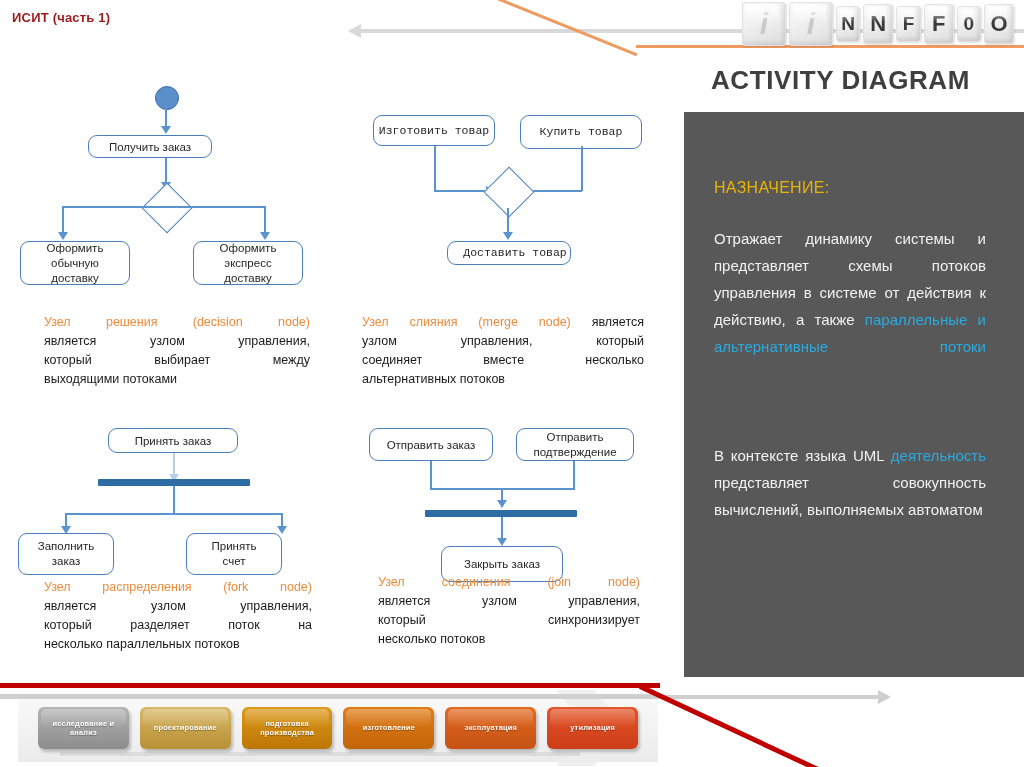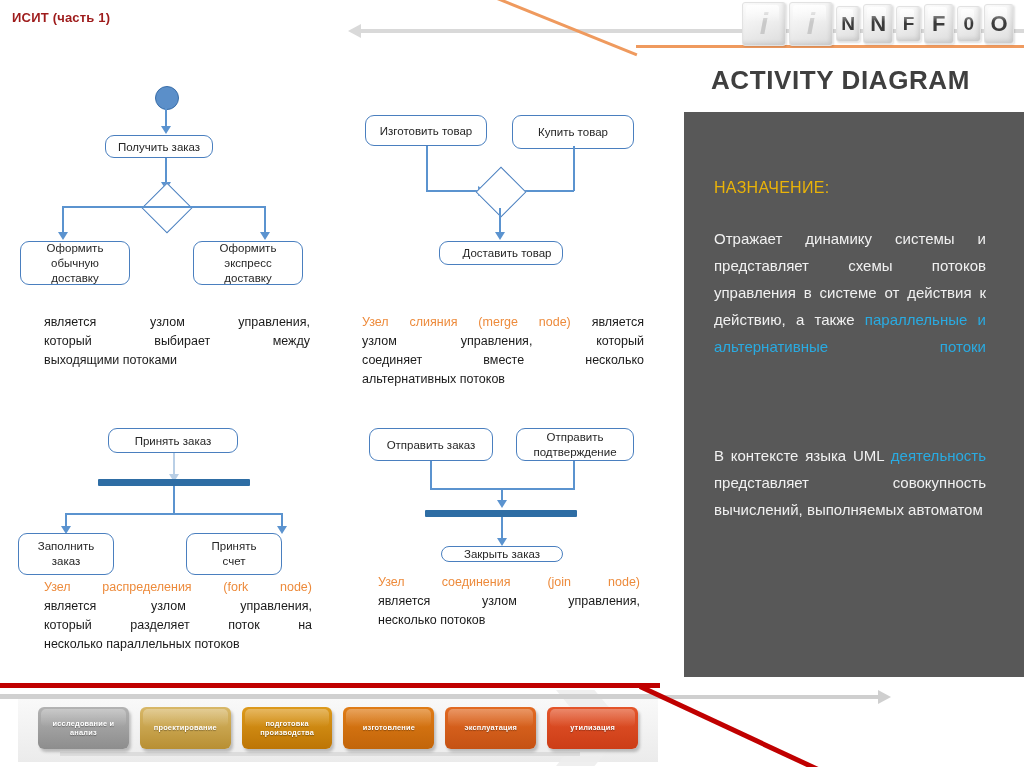--- a/index.html
+++ b/index.html
@@ -208,21 +208,21 @@
       <span>совокупность вычислений,</span>
       <span>выполняемых автоматом</span>
     </div>
   </div>
 
   <div class="diagram" style="left:40px;top:86px;width:300px;height:200px;">
     <div class="start-node" style="left:115px;top:0;"></div>
     <div class="ln v" style="left:125px;top:22px;height:22px;"></div>
     <div class="arw-d" style="left:121px;top:40px;"></div>
 
-    <div class="node" style="left:65px;top:49px;width:108px;height:23px;">Получить заказ</div>
+    <div class="node" style="left:48px;top:49px;width:124px;height:23px;">Получить заказ</div>
 
     <div class="ln v" style="left:125px;top:72px;height:28px;"></div>
     <div class="arw-d" style="left:121px;top:96px;"></div>
 
     <div class="diamond" style="left:109px;top:104px;"></div>
 
     <div class="ln h" style="left:22px;top:120px;width:104px;"></div>
     <div class="ln h" style="left:126px;top:120px;width:100px;"></div>
     <div class="ln v" style="left:22px;top:120px;height:30px;"></div>
     <div class="ln v" style="left:224px;top:120px;height:30px;"></div>
@@ -236,26 +236,27 @@
     </div>
 
     <div class="node multi" style="left:153px;top:155px;width:110px;height:44px;flex-direction:column;">
       <span>Оформить</span>
       <span>экспресс</span>
       <span>доставку</span>
     </div>
   </div>
 
   <div class="caption" style="left:44px;top:313px;">
+    <span class="term jrow">Узел решения (decision node)</span>
     <span class="jrow">является узлом управления,</span>
     <span class="jrow">который выбирает между</span>
     <span class="lrow">выходящими потоками</span>
   </div>
 
-  <div class="diagram" style="left:360px;top:115px;width:300px;height:160px;">
+  <div class="diagram" style="left:368px;top:115px;width:300px;height:160px;font-family:Liberation Mono, monospace;">
     <div class="node" style="left:5px;top:0;width:122px;height:31px;">Изготовить товар</div>
     <div class="node" style="left:152px;top:0;width:122px;height:34px;">Купить товар</div>
 
     <div class="ln v" style="left:66px;top:31px;height:45px;"></div>
     <div class="ln h" style="left:66px;top:75px;width:55px;"></div>
     <div class="arw-r" style="left:118px;top:71px;"></div>
 
     <div class="ln v" style="left:213px;top:31px;height:45px;"></div>
     <div class="ln h" style="left:158px;top:75px;width:56px;"></div>
     <div class="arw-l" style="left:152px;top:71px;"></div>
@@ -319,26 +320,27 @@
     <div class="ln v" style="left:209px;top:33px;height:28px;"></div>
     <div class="ln h" style="left:66px;top:60px;width:145px;"></div>
     <div class="ln v" style="left:137px;top:60px;height:18px;"></div>
     <div class="arw-d" style="left:133px;top:72px;"></div>
 
     <div class="bar" style="left:61px;top:82px;width:152px;"></div>
 
     <div class="ln v" style="left:137px;top:89px;height:26px;"></div>
     <div class="arw-d" style="left:133px;top:110px;"></div>
 
-    <div class="node" style="left:77px;top:118px;width:122px;height:16px;">Закрыть заказ</div>
+    <div class="node" style="left:77px;top:118px;width:122px;height:36px;">Закрыть заказ</div>
   </div>
 
   <div class="caption" style="left:378px;top:573px;width:262px;">
     <span class="term jrow">Узел соединения (join node)</span>
     <span class="jrow">является узлом управления,</span>
+    <span class="jrow">который синхронизирует</span>
     <span class="lrow">несколько потоков</span>
   </div>
 
   <div class="ft-plate"></div>
   <div class="ft-chev"></div>
   <div class="ft-base"></div>
 
   <div class="ft-strip">
     <div class="ft-block" style="background:linear-gradient(180deg,#b3b3b3,#8d8d8d);flex-direction:column;">
       <span>исследование и</span>

